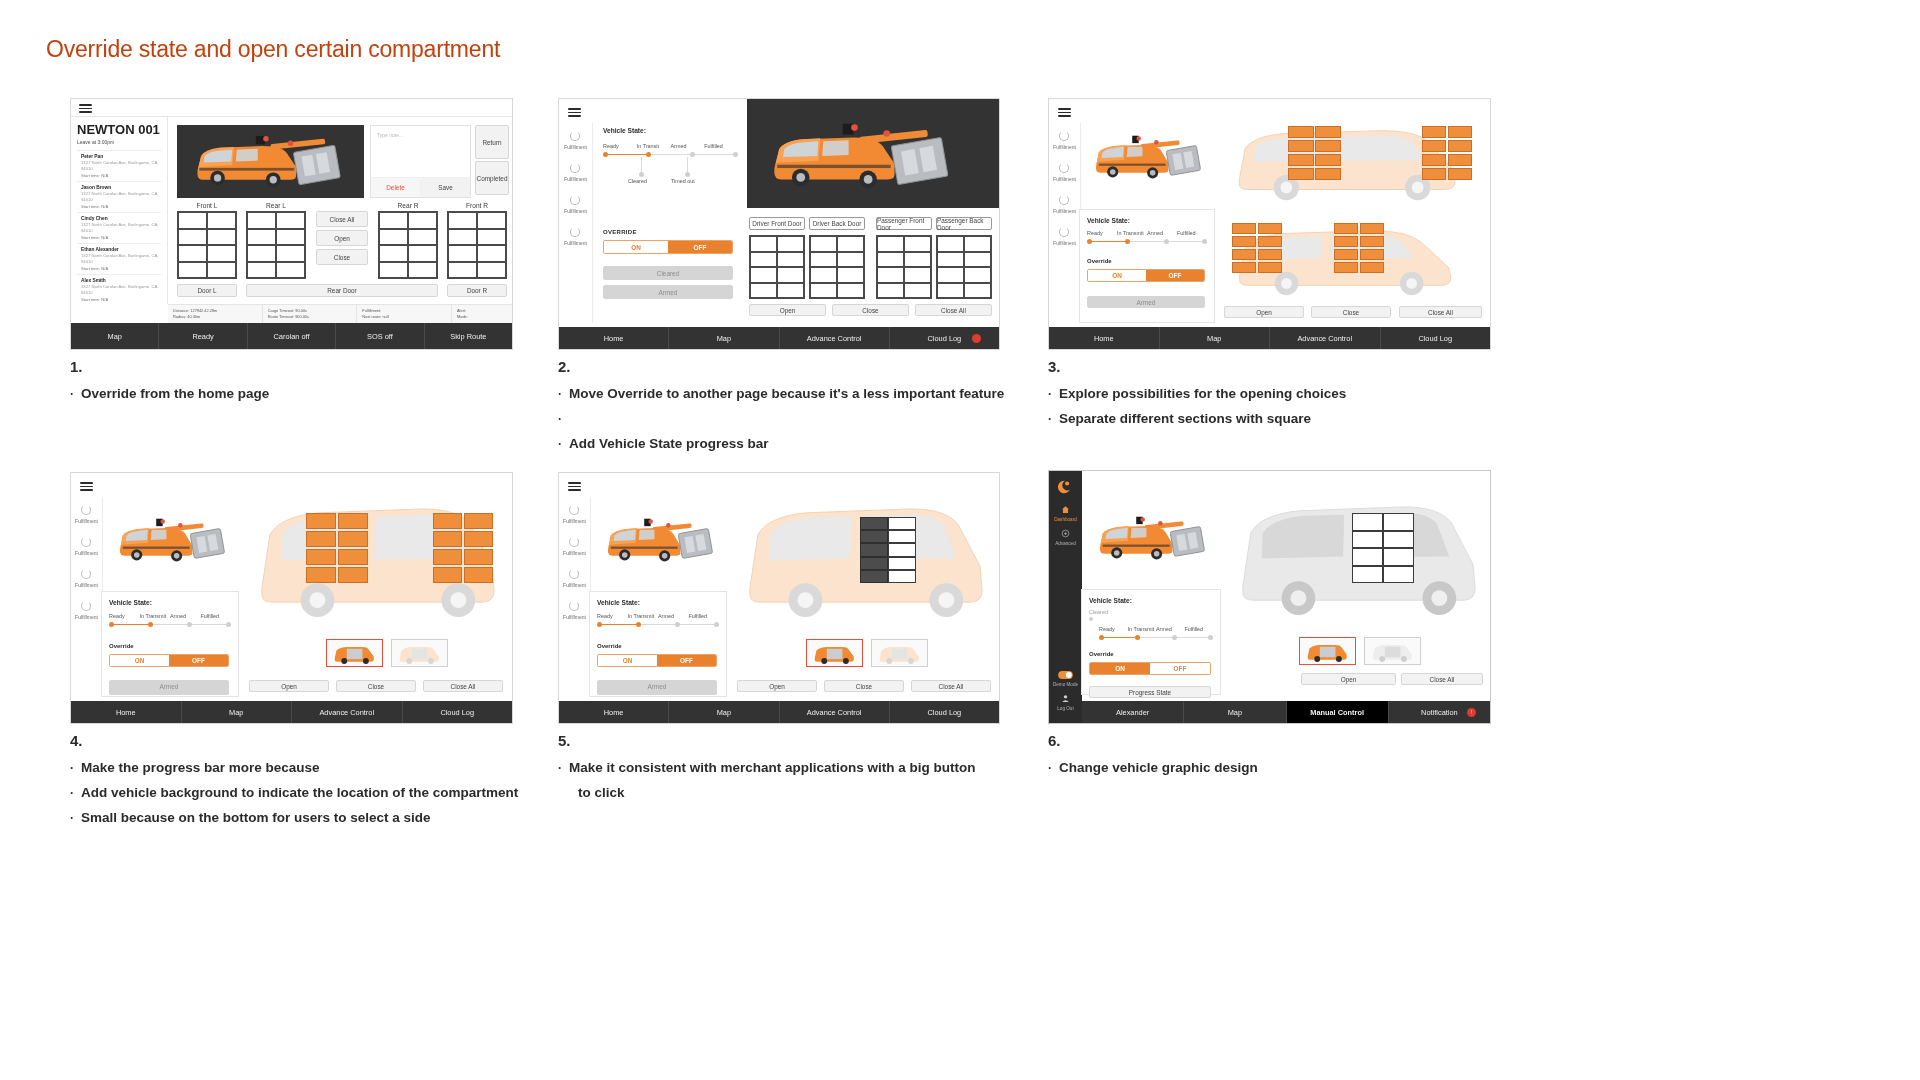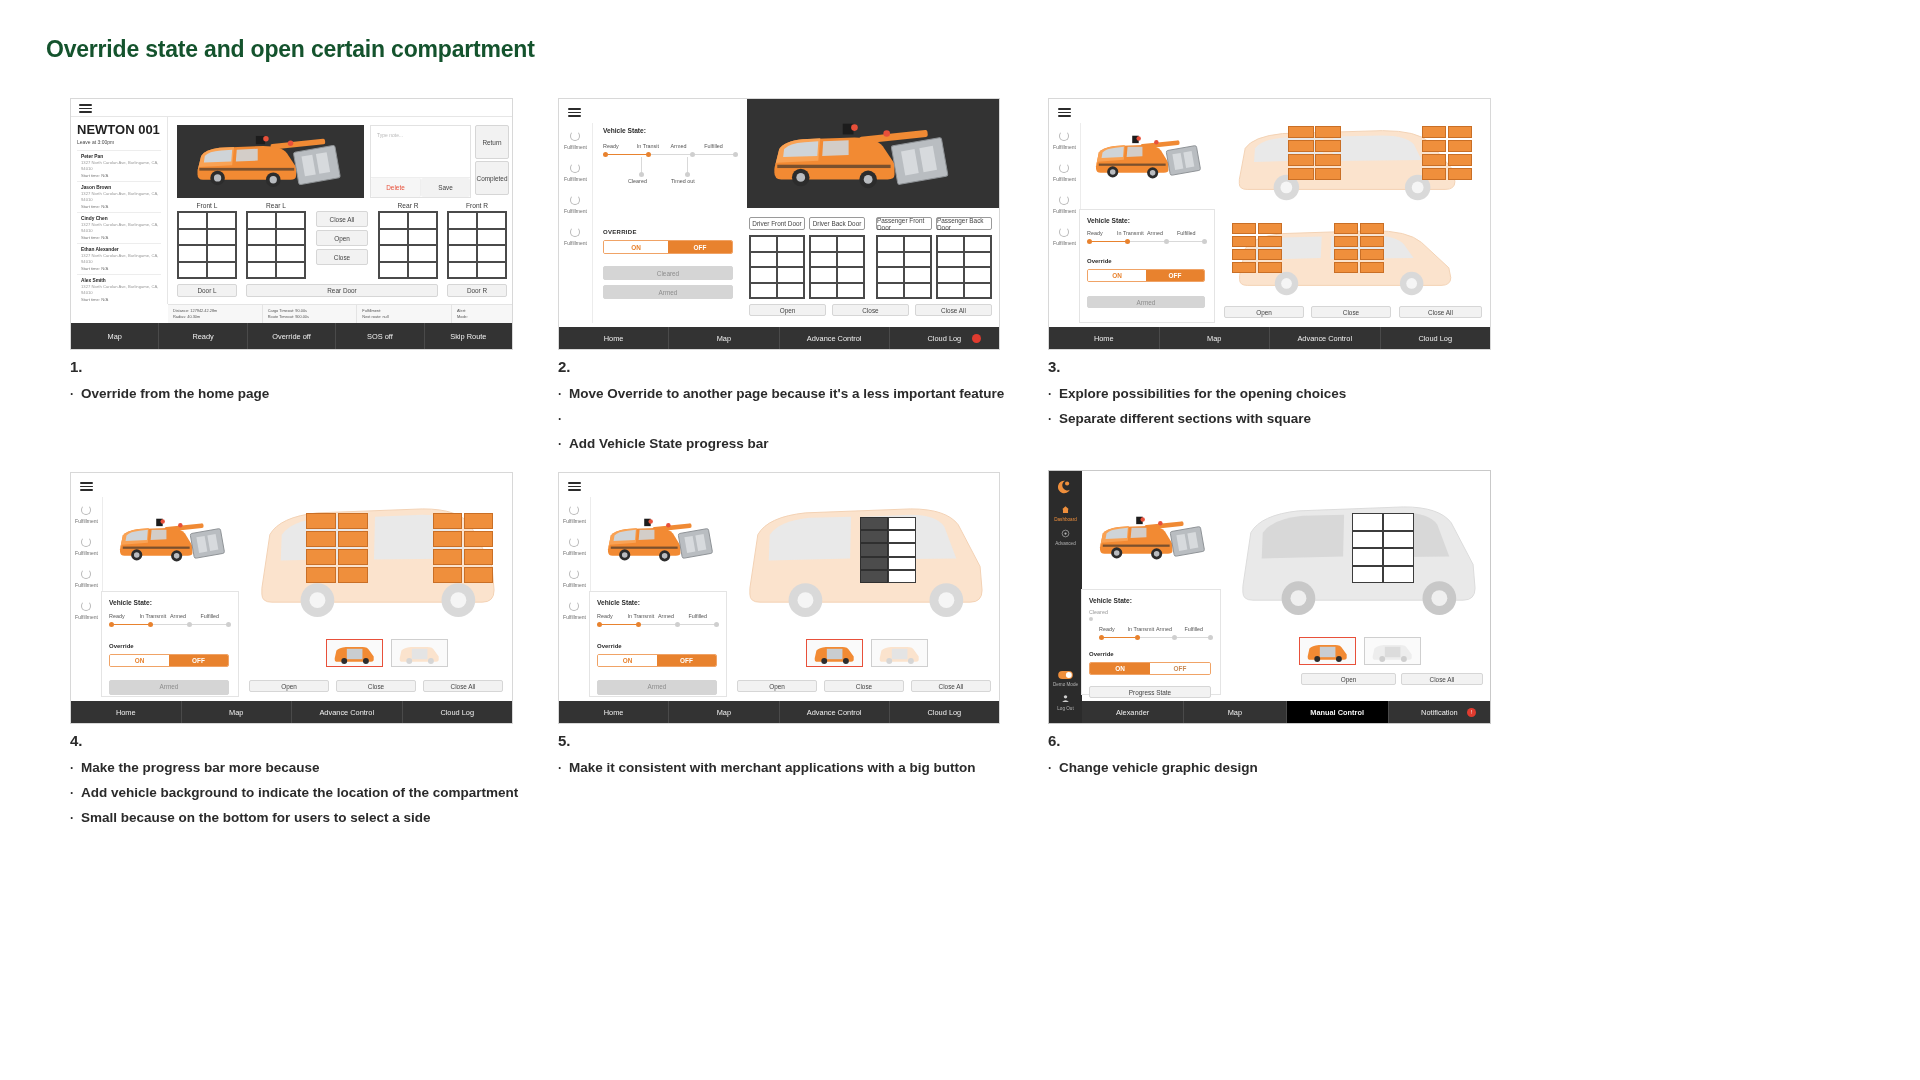--- a/index.html
+++ b/index.html
@@ -6,21 +6,21 @@
   body {
     width:1920px; height:1080px;
     background:#ffffff;
     font-family:"Liberation Sans", sans-serif;
     color:#333;
     overflow:hidden;
     position:relative;
   }
   .page-title{
     position:absolute; left:46px; top:36px;
-    font-size:23px; font-weight:bold; color:#14532d;
+    font-size:23px; font-weight:normal; color:#c2410c;
     letter-spacing:-0.2px;
   }
 
   
   .mock{
     position:absolute;
     background:#fff;
     border:1px solid #d8d8d8;
     overflow:hidden;
   }
@@ -261,21 +261,21 @@
       </div>
       <div style="flex:0 0 60px;padding:3px 5px;">
         <div style="font-size:3.9px;color:#555;">Alert:</div>
         <div style="font-size:3.9px;color:#555;margin-top:1px;">Mode:</div>
       </div>
     </div>
 
     <div class="navbar">
       <div>Map</div>
       <div>Ready</div>
-      <div>Override off</div>
+      <div>Carolan off</div>
       <div>SOS off</div>
       <div>Skip Route</div>
     </div>
   </div>
 </div>
 
 <div style="position:absolute;left:70px;top:358px;width:470px;">
   <div class="cap-num">1.</div>
   <div class="cap-list">
     <div class="cap-li">
@@ -913,20 +913,23 @@
   </div>
 </div>
 
 <div style="position:absolute;left:558px;top:732px;width:470px;">
   <div class="cap-num">5.</div>
   <div class="cap-list">
     <div class="cap-li">
         <span class="bull">·</span>
         <span>Make it consistent with merchant applications with a big button</span>
       </div>
+    <div class="cap-li" style="padding-left:20px;">
+        <span>to click</span>
+      </div>
   </div>
 </div>
 
 <div class="mock" style="left:1048px; top:470px; width:443px; height:254px; border-color:#c9c9c9;">
   <div class="mock-inner">
     <div class="sidebar-dark" style="width:33px;">
       <div style="position:absolute;left:9px;top:9px;width:14px;height:14px;">
         <svg viewBox="0 0 20 20" width="14" height="14">
             <path d="M10 1 A9 9 0 1 0 17 14 A7 7 0 1 1 10 1 Z" fill="#ef8f3c"></path>
             <circle cx="13" cy="5" r="3" fill="#ef8f3c"></circle>

